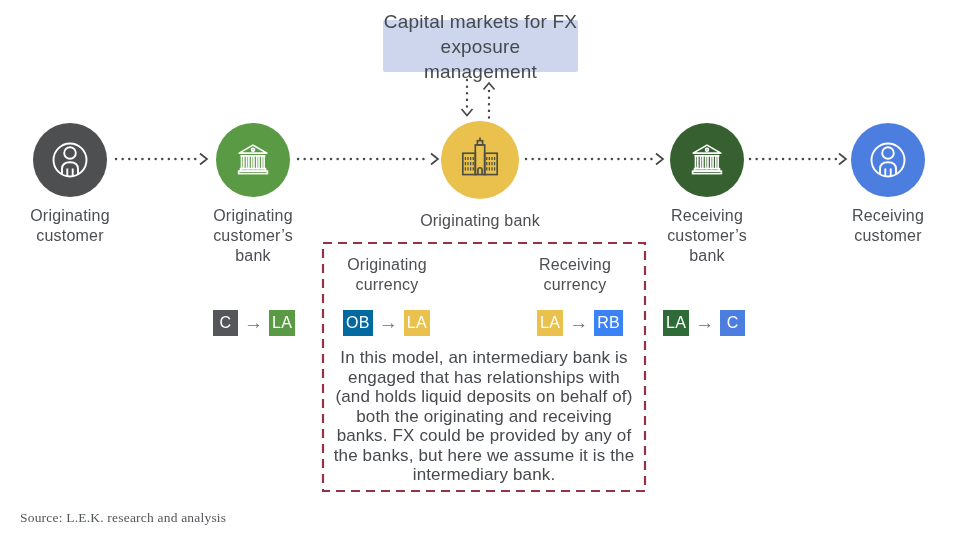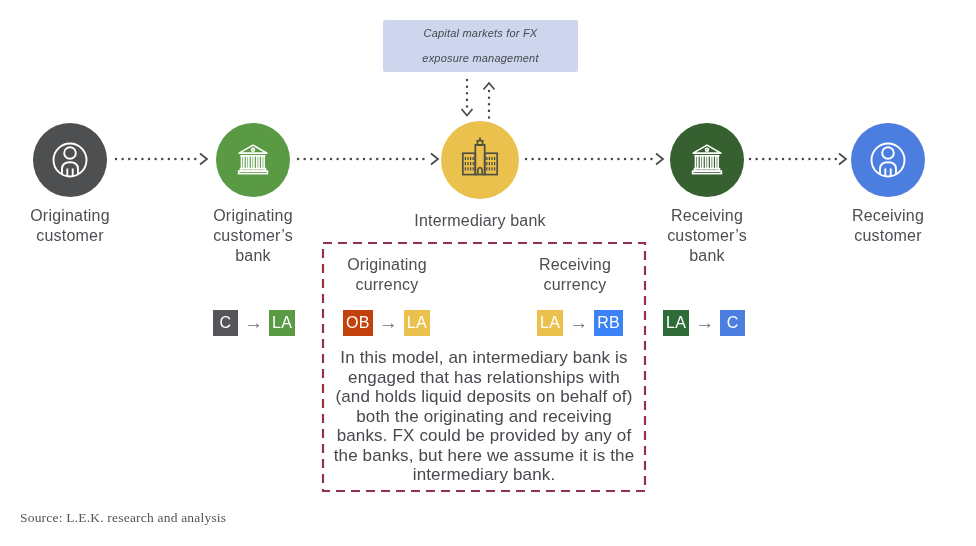--- a/index.html
+++ b/index.html
@@ -6,21 +6,21 @@
   .canvas{
     position:relative;width:976px;height:546px;background:#ffffff;overflow:hidden;
     font-family:"Liberation Sans","DejaVu Sans",sans-serif;color:#4b4e52;
   }
   .overlay{position:absolute;left:0;top:0;pointer-events:none;}
   .title-box{
     position:absolute;left:383px;top:20px;width:195px;height:52px;
     display:flex;align-items:center;justify-content:center;text-align:center;
     border-radius:2px;
   }
-  .title-box .title-text{font-size:11px;line-height:25px;color:#45494f;white-space:pre-line;letter-spacing:.2px;font-style:italic;}
+  .title-box .title-text{font-size:19px;line-height:25px;color:#45494f;white-space:pre-line;letter-spacing:.2px;}
   .node{position:absolute;width:150px;text-align:center;}
   .circle{
     width:74px;height:74px;border-radius:50%;margin:0 auto;
     display:flex;align-items:center;justify-content:center;
   }
   .circle.big{width:78px;height:78px;}
   .node-label{margin-top:9px;font-size:16px;line-height:20px;color:#4b4e52;white-space:pre-line;letter-spacing:.2px;}
   .tag-pair{position:absolute;top:310px;display:flex;align-items:center;height:26px;}
   .tag{
     display:inline-flex;align-items:center;justify-content:center;
@@ -116,21 +116,21 @@
         <g stroke-width="1.2">
           <path d="M10,21 v3 M12.5,21 v3 M15,21 v3 M17.5,21 v3"></path>
           <path d="M10,26 v3 M12.5,26 v3 M15,26 v3 M17.5,26 v3"></path>
           <path d="M10,31 v3 M12.5,31 v3 M15,31 v3 M17.5,31 v3"></path>
           <path d="M30.5,21 v3 M33,21 v3 M35.5,21 v3 M38,21 v3"></path>
           <path d="M30.5,26 v3 M33,26 v3 M35.5,26 v3 M38,26 v3"></path>
           <path d="M30.5,31 v3 M33,31 v3 M35.5,31 v3 M38,31 v3"></path>
         </g>
       </svg>
     </div>
-    <div class="node-label" style="margin-top:12px;">Intermediary bank</div>
+    <div class="node-label" style="margin-top:12px;">Originating bank</div>
   </div>
 
   <div class="node" style="left:632px;top:123px;">
     <div class="circle" style="background: rgb(54, 96, 48);">
       <svg viewBox="0 0 48 48" width="46" height="46" fill="none" stroke="#ffffff" stroke-width="1.7">
         <path d="M9.5,16.8 L24,8.5 L38.5,16.8 Z" stroke-linejoin="round"></path>
         <circle cx="24" cy="13.4" r="1.5"></circle>
         <path d="M11,19.6 H37"></path>
         <rect x="12" y="19.6" width="2.4" height="13.4"></rect>
         <rect x="17.3" y="19.6" width="2.4" height="13.4"></rect>
@@ -160,21 +160,21 @@
 customer</div>
   </div>
 
   <div class="tag-pair" style="left:213px;">
     <span class="tag" style="background: rgb(84, 86, 90);">C</span>
     <span class="tag-arrow">→</span>
     <span class="tag" style="background: rgb(91, 154, 69);">LA</span>
   </div>
 
   <div class="tag-pair" style="left:343px;">
-    <span class="tag" style="background: #c2410c; text-align: right;">OB</span>
+    <span class="tag" style="background: #0369a1; text-align: right;">OB</span>
     <span class="tag-arrow">→</span>
     <span class="tag" style="background: rgb(233, 193, 76);">LA</span>
   </div>
 
   <div class="tag-pair" style="left:537px;">
     <span class="tag" style="background: rgb(233, 193, 76);">LA</span>
     <span class="tag-arrow">→</span>
     <span class="tag" style="background: #3b82f6;">RB</span>
   </div>
 

